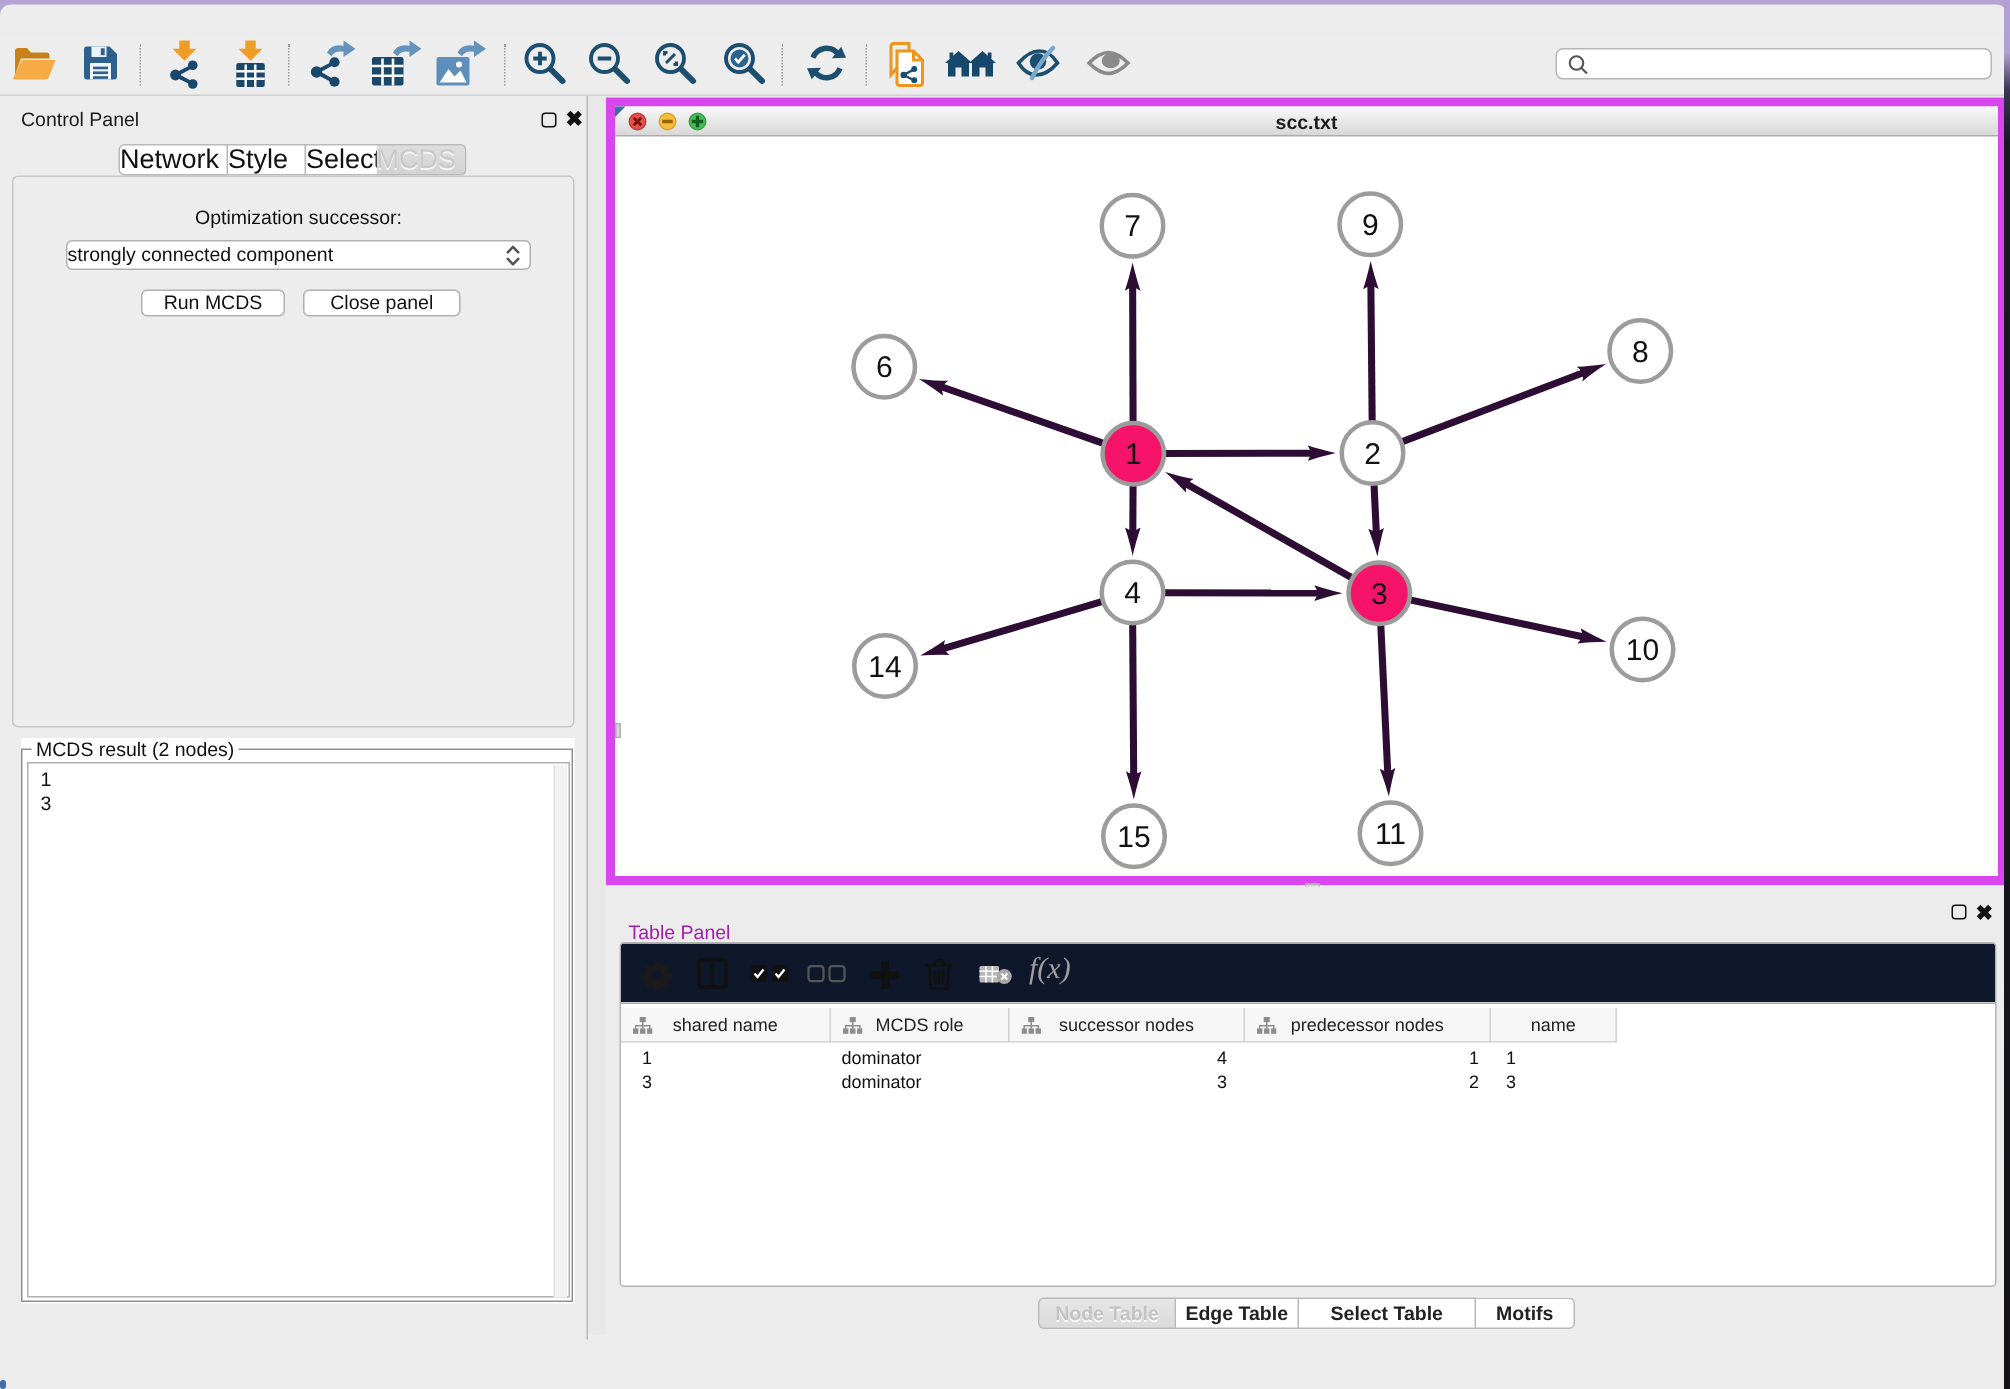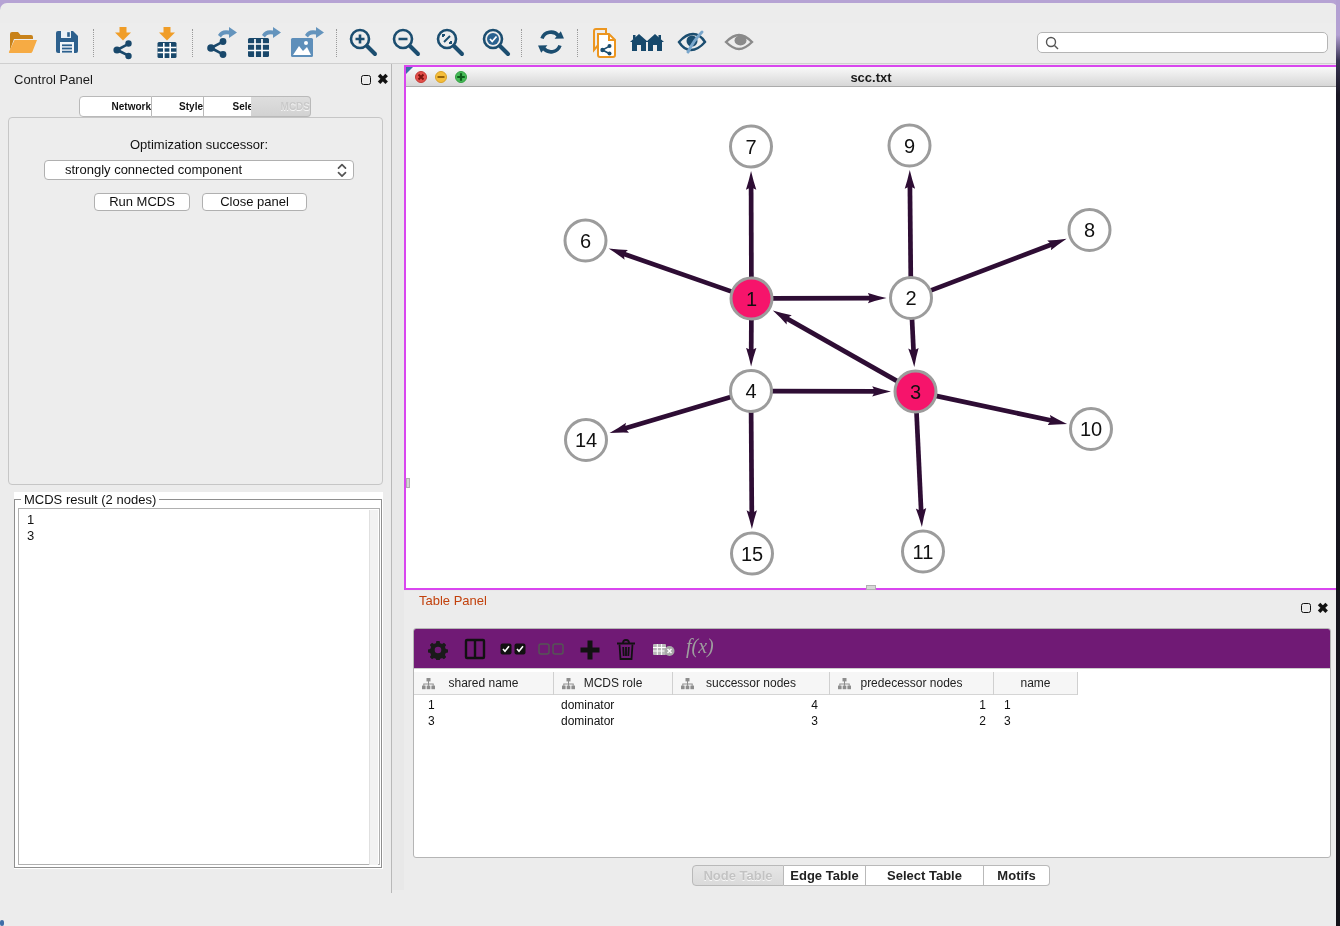--- a/index.html
+++ b/index.html
@@ -17,41 +17,41 @@
 .ticon{position:absolute;top:3px}
 #search{position:absolute;left:1037px;top:9px;width:291px;height:21px;background:#fff;border:1px solid #b5b5b5;border-radius:5px}
 
 #main{position:absolute;left:0;top:61px;width:1338px;height:826px;background:#e8e8e8}
 
 #cpanel{position:absolute;left:0;top:0;width:392px;height:829px;background:#ececec;border-right:1px solid #b8b8b8}
 #cptitle{position:absolute;left:14px;top:8px;font-size:13px;color:#1a1a1a}
 .paneico{position:absolute;top:11px;width:10px;height:10px;border:1.6px solid #111;border-radius:2.5px}
 .panex{position:absolute;top:7px;font-size:14px;font-weight:bold;color:#111}
 #tabpane{position:absolute;left:8px;top:53px;width:375px;height:368px;border:1px solid #c6c6c6;border-radius:4px;background:#ededed}
-.ctab{position:absolute;top:32px;height:21px;background:#fff;border:1px solid #b9b9b9;font-size:10px;font-weight:bold;text-align:right;line-height:19px;color:#111}
+.ctab{position:absolute;top:32px;height:21px;background:#fff;border:1px solid #b9b9b9;font-size:18px;font-weight:normal;text-align:left;line-height:19px;color:#111}
 #optlabel{position:absolute;left:44px;top:73px;width:310px;text-align:center;font-size:13px;color:#111}
-#optsel{position:absolute;left:44px;top:96px;width:310px;height:20px;background:#fff;border:1px solid #b0b0b0;border-radius:4px;font-size:13px;line-height:18px;padding-left:20px;color:#111}
+#optsel{position:absolute;left:44px;top:96px;width:310px;height:20px;background:#fff;border:1px solid #b0b0b0;border-radius:4px;font-size:13px;line-height:18px;padding-left:0;color:#111}
 .cbtn{position:absolute;top:129px;height:18px;background:#fff;border:1px solid #b0b0b0;border-radius:4px;font-size:13px;text-align:center;line-height:16px;color:#111}
 #mcdsbox{position:absolute;left:14px;top:428px;width:369px;height:377px;background:#fff}
 #mcdsborder{position:absolute;left:0;top:7px;width:368px;height:369px;border:1px solid #8f8f8f}
 #mcdslabel{position:absolute;left:7px;top:0;background:#fff;padding:0 3px;font-size:13px;color:#111}
 #mcdslist{position:absolute;left:4px;top:16px;width:362px;height:357px;background:#fff;border:1px solid #b0b0b0}
 #mcdssb{position:absolute;right:1px;top:1px;width:9px;height:355px;background:#f2f2f2;border-left:1px solid #e0e0e0}
 .mitem{position:absolute;left:8px;font-size:13px;color:#111}
 
-#netwin{position:absolute;left:404px;top:1px;width:934px;height:525px;border:2px solid #d946ef;background:#fff}
+#netwin{position:absolute;left:404px;top:1px;width:934px;height:525px;border:6px solid #d946ef;background:#fff}
 #nettitle{position:absolute;left:0;top:0;width:100%;height:20px;background:linear-gradient(#f9f9f9,#d7d7d7);border-bottom:1px solid #ababab}
 .mbtn{position:absolute;top:4px;width:12px;height:12px;border-radius:50%}
 #netname{position:absolute;top:3px;width:100%;text-align:center;font-size:13px;font-weight:bold;color:#1a1a1a}
 #netsvg{position:absolute;left:0;top:20px}
 
 #tpanel{position:absolute;left:404px;top:527px;width:934px;height:299px;background:#ececec}
-#tptitle{position:absolute;left:15px;top:2px;font-size:13px;color:#c2410c}
+#tptitle{position:absolute;left:15px;top:23px;font-size:13px;color:#a21caf}
 #tbox{position:absolute;left:9px;top:37px;width:918px;height:230px;background:#fff;border:1px solid #b5b5b5;border-radius:3px;overflow:hidden}
-#tbar{position:absolute;left:0;top:0;width:100%;height:40px;background:#701a75;border-bottom:1px solid #ccc}
+#tbar{position:absolute;left:0;top:0;width:100%;height:40px;background:#0f172a;border-bottom:1px solid #ccc}
 #thead{position:absolute;left:0;top:43px;width:664px;height:23px;background:#f6f6f6;border-bottom:1px solid #d5d5d5}
 .thcell{position:absolute;top:0;height:23px;border-right:1px solid #d0d0d0;font-size:12px;color:#222;text-align:center;line-height:22px}
 .trow{position:absolute;font-size:12px;color:#111;height:16px;line-height:16px}
 
 .btab{position:absolute;top:274px;height:21px;background:#fff;border:1px solid #b9b9b9;font-size:13px;font-weight:bold;text-align:center;line-height:19px;color:#222}
 
 #statusbar{position:absolute;left:0;top:887px;width:1338px;height:32px;background:#eeeeee;border-top:1px solid #c3c3c3}
 #listbtn{position:absolute;left:10px;top:8px;width:28px;height:21px;background:#fdfdfd;border:1px solid #a8a8a8}
 #membtn{position:absolute;left:1255px;top:7px;width:74px;height:23px;background:#f8f8f8;border:1px solid #9a9a9a;font-size:12px;color:#111}
 </style></head>

